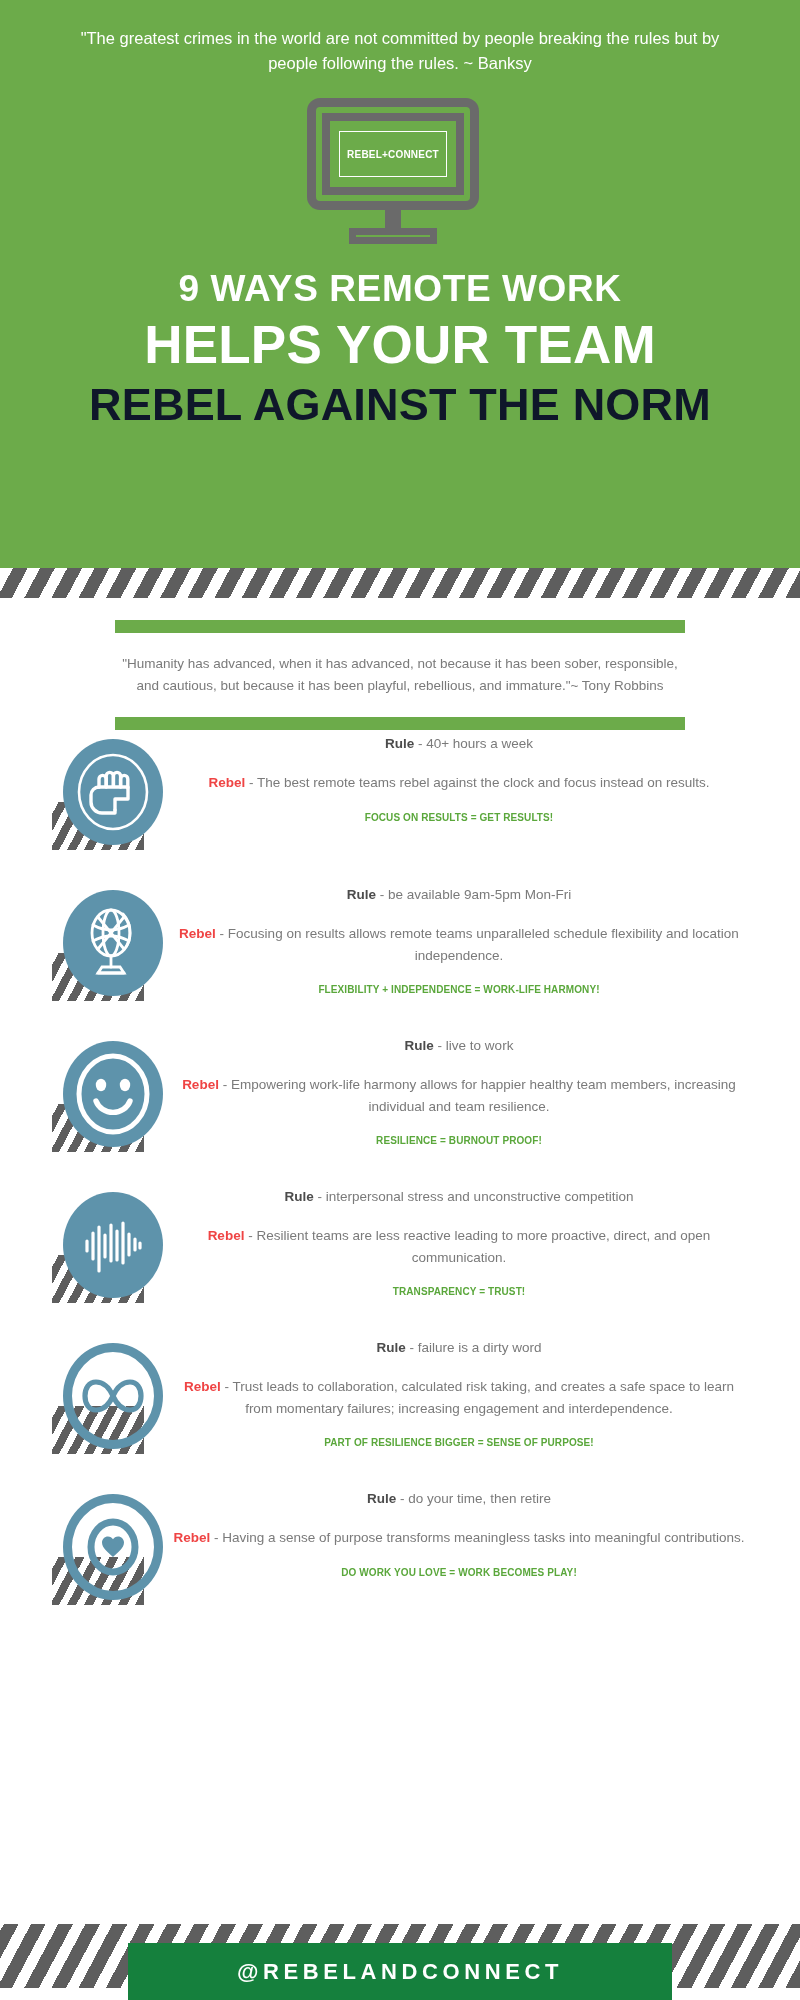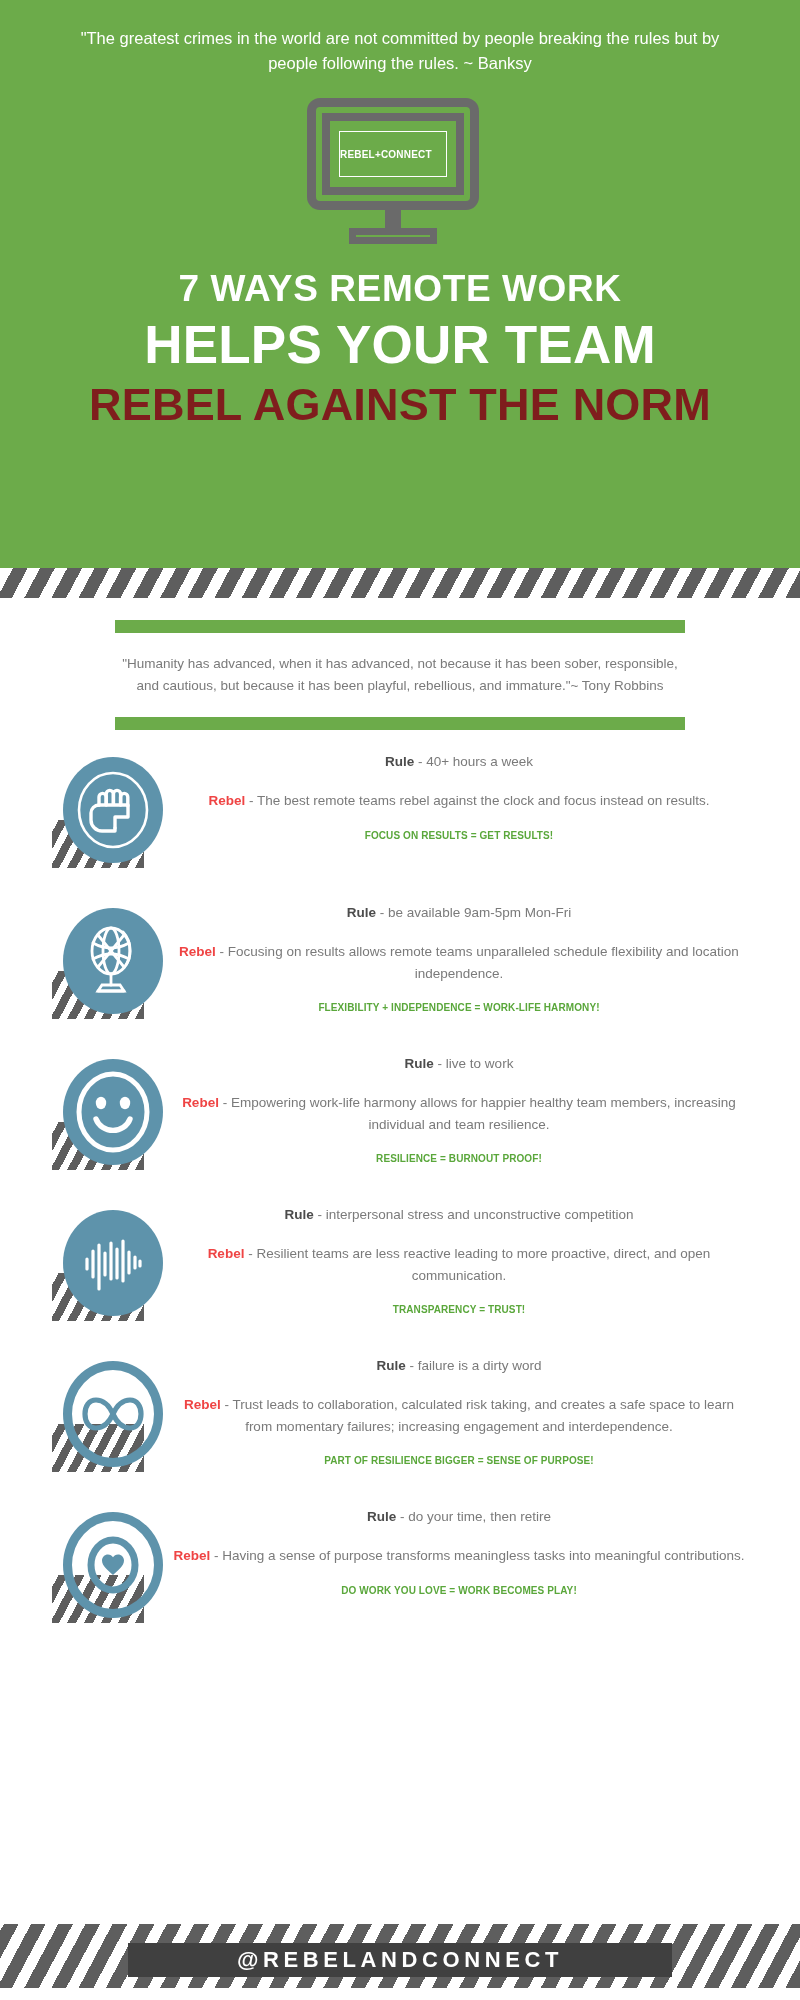--- a/index.html
+++ b/index.html
@@ -57,20 +57,21 @@
     width: 142px; height: 82px;
     border: 8px solid #6a6a6a;
   }
   .monitor .logo-plate {
     position: absolute;
     left: 32px; top: 33px;
     width: 108px; height: 46px;
     border: 1.6px solid #ffffff;
     display: flex;
     align-items: center;
+    justify-content: center;
   }
   .monitor .logo-text {
     color: #ffffff;
     font-size: 10px;
     font-weight: 700;
     letter-spacing: 0.2px;
     white-space: nowrap;
   }
   .monitor .neck {
     position: absolute;
@@ -96,21 +97,21 @@
   .title-2 {
     margin-top: 8px;
     color: #ffffff;
     font-size: 53px;
     font-weight: 700;
     letter-spacing: 0.2px;
     line-height: 1.05;
   }
   .title-3 {
     margin-top: 8px;
-    color: #7f1d1d;
+    color: #0f172a;
     font-size: 45px;
     font-weight: 700;
     letter-spacing: 0.2px;
     line-height: 1.05;
   }
 
   
   .stripe-band {
     position: absolute;
     left: 0;
@@ -139,21 +140,21 @@
   }
   .robbins-quote {
     width: 560px;
     margin: 20px auto 20px auto;
     color: #7a7a7a;
     font-size: 13.5px;
     line-height: 1.62;
   }
 
   
-  .items { position: relative; width: 688px; padding-top: 18px; }
+  .items { position: relative; width: 688px; }
   .item {
     position: relative;
     width: 800px;
     min-height: 135px;
     margin-bottom: 16px;
     display: flex;
     align-items: flex-start;
   }
   .icon-col {
     position: relative;
@@ -217,22 +218,22 @@
     letter-spacing: 0.1px;
     line-height: 1.45;
   }
 
   
   .footer-pill {
     position: absolute;
     left: 128px;
     top: 1943px;
     width: 544px;
-    height: 34px;
-    background: #404040;
+    height: 58px;
+    background: #15803d;
     color: #ffffff;
     font-size: 22px;
     font-weight: 700;
     letter-spacing: 4.6px;
     display: flex;
     align-items: center;
     justify-content: center;
   }
 </style>
 </head>
@@ -248,21 +249,21 @@
         <div class="screen-outer"></div>
         <div class="screen-inner"></div>
         <div class="logo-plate">
           <span class="logo-text">REBEL+CONNECT</span>
         </div>
         <div class="neck"></div>
         <div class="base"></div>
       </div>
     </div>
 
-    <div class="title-1">7 WAYS REMOTE WORK</div>
+    <div class="title-1">9 WAYS REMOTE WORK</div>
     <div class="title-2">HELPS YOUR TEAM</div>
     <div class="title-3">REBEL AGAINST THE NORM</div>
   </div>
 
   <div class="stripe-band stripe-top"></div>
 
   <div class="quote-block">
     <div class="green-rule"></div>
     <div class="robbins-quote">"Humanity has advanced, when it has advanced, not because it has been sober, responsible, and cautious, but because it has been playful, rebellious, and immature."~ Tony Robbins</div>
     <div class="green-rule"></div>

